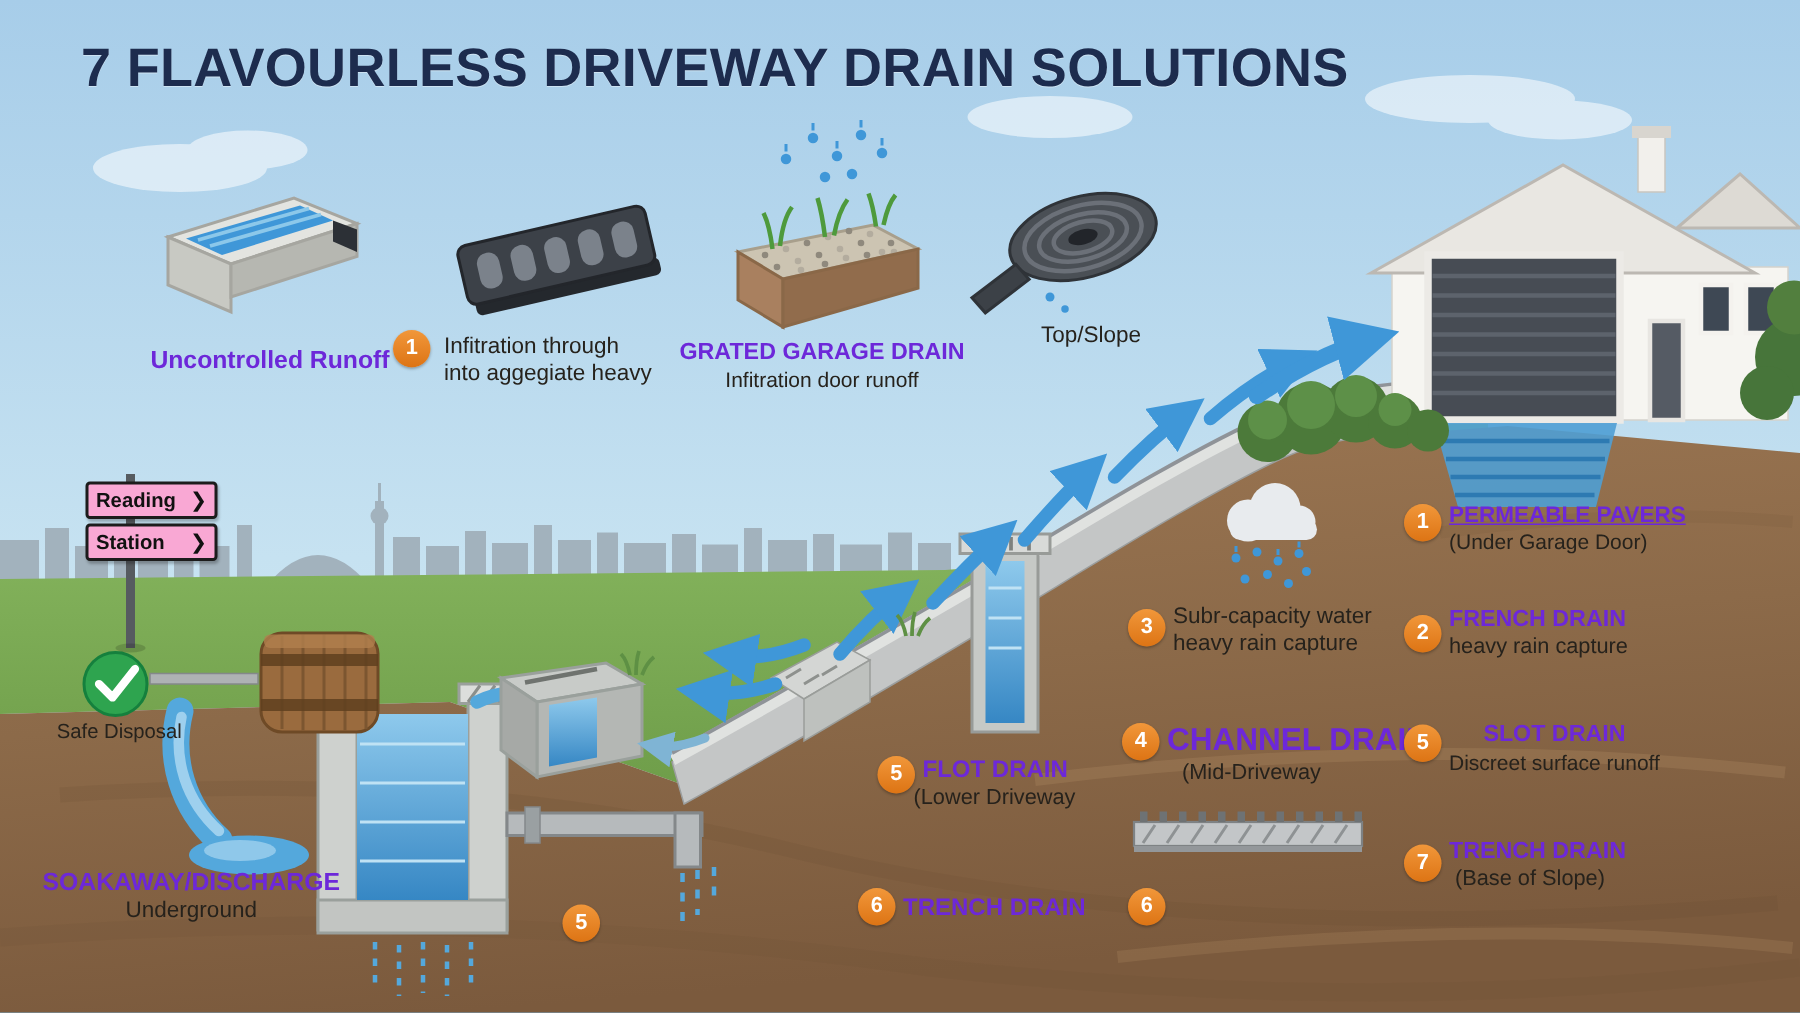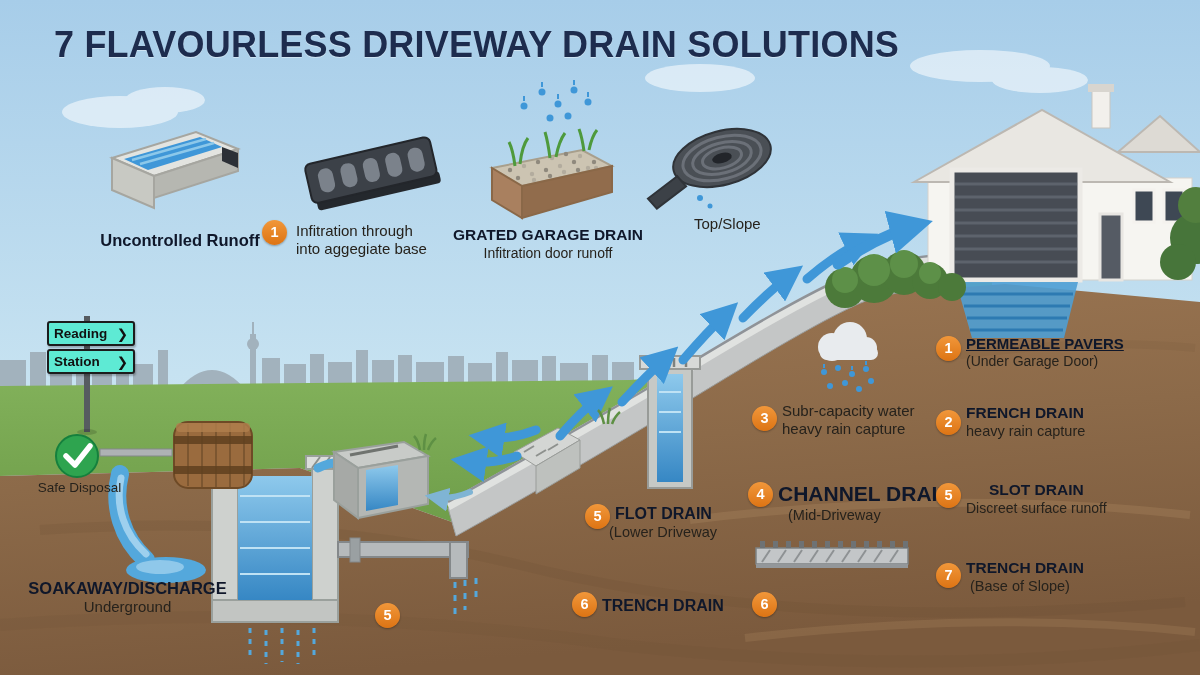--- a/index.html
+++ b/index.html
@@ -15,27 +15,27 @@
     background:linear-gradient(#f1973a,#dd7414);
     color:#fff;font-weight:bold;font-size:14.5px;line-height:25px;text-align:center;
     box-shadow:0 1px 2px rgba(0,0,0,.3);
   }
   .title{
     position:absolute;left:54px;top:24px;
     font-size:36px;font-weight:800;letter-spacing:.2px;color:#1d2c4e;
     text-shadow:0 1px 0 rgba(255,255,255,.4);
   }
   .sign{
-    position:absolute;left:47px;width:88px;height:25px;background:#5eead4;
+    position:absolute;left:57px;width:88px;height:25px;background:#f9a8d4;
     border:2px solid #1c1c1c;border-radius:3px;box-sizing:border-box;
     display:flex;align-items:center;justify-content:space-between;padding:0 5px;
     font-weight:bold;font-size:13.5px;color:#111;
     box-shadow:1px 2px 2px rgba(0,0,0,.25);
   }
-  .bold-t{font-weight:bold;color:#0f172a;}
+  .bold-t{font-weight:bold;color:#6d28d9;}
   .sub-t{color:#26221c;}
 </style>
 </head>
 <body>
 
 <div id="canvas">
 
   <svg id="scene" width="1200" height="675" viewBox="0 0 1200 675">
     <defs>
       <linearGradient id="sky" x1="0" y1="0" x2="0" y2="1">
@@ -375,21 +375,21 @@
     </g>
   </svg>
 
   <div class="title">7 FLAVOURLESS DRIVEWAY DRAIN SOLUTIONS</div>
 
   <div class="lbl bold-t" style="left:85px;top:230px;width:190px;text-align:center;font-size:16.5px;">Uncontrolled Runoff</div>
 
   <div class="badge" style="left:262px;top:220px;">1</div>
   <div class="lbl sub-t" style="left:296px;top:222px;font-size:15px;">
     <div>Infitration through</div>
-    <div>into aggegiate base</div>
+    <div>into aggegiate heavy</div>
   </div>
 
   <div class="lbl" style="left:452px;top:226px;width:192px;text-align:center;">
     <div class="bold-t" style="font-size:15.5px;">GRATED GARAGE DRAIN</div>
     <div class="sub-t" style="font-size:14px;">Infitration door runoff</div>
   </div>
 
   <div class="lbl sub-t" style="left:694px;top:215px;font-size:15px;">Top/Slope</div>
 
   <div class="sign" style="top:321px;">

